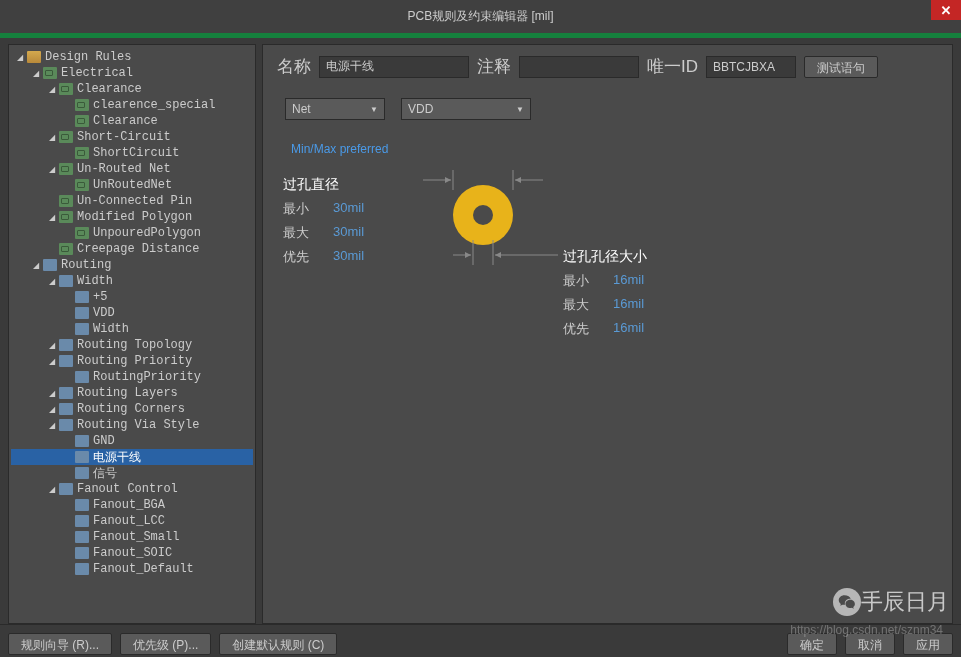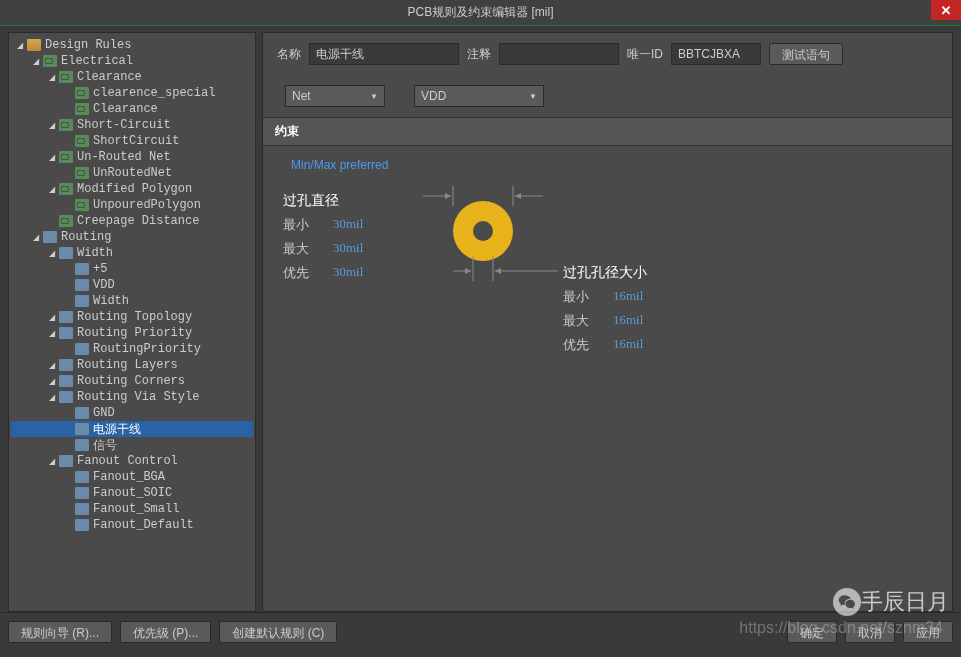--- a/index.html
+++ b/index.html
@@ -1,55 +1,55 @@
 <!DOCTYPE html>
 <html><head>
 <meta charset="utf-8">
 <style>
 * { box-sizing: border-box; margin: 0; padding: 0; }
 body { font-family: "Microsoft YaHei", sans-serif; font-size: 12px; background: #3a3a3a; color: #ccc; width: 961px; height: 657px; overflow: hidden; position: relative; }
-.titlebar { height: 26px; background: #404040; display: flex; align-items: center; position: relative; border-bottom: 1px solid #15803d; }
+.titlebar { height: 38px; background: #404040; display: flex; align-items: center; position: relative; border-bottom: 5px solid #15803d; }
 .titlebar-title { position: absolute; left: 50%; transform: translateX(-50%); color: #ccc; font-size: 12px; }
 .close-btn { position: absolute; right: 0; top: 0; width: 30px; height: 20px; background: #c42625; color: #fff; display: flex; align-items: center; justify-content: center; font-size: 13px; font-weight: bold; cursor: pointer; }
 .main-layout { display: flex; height: 586px; padding: 6px 8px 0 8px; gap: 6px; }
 .tree-panel { width: 248px; background: #4a4a4a; border: 1px solid #2a2a2a; overflow-y: auto; padding: 4px 2px; }
 .content-panel { flex: 1; background: #4a4a4a; border: 1px solid #2a2a2a; overflow: hidden; }
 .tree-item { display: flex; align-items: center; height: 16px; cursor: pointer; white-space: nowrap; padding-right: 4px; }
 .tree-item.selected { background: #2962a5; color: #fff; }
 .expander { width: 10px; height: 10px; display: inline-flex; align-items: center; justify-content: center; font-size: 8px; color: #ccc; margin-right: 2px; }
 .expander.empty { visibility: hidden; }
 .tree-icon { width: 14px; height: 12px; margin-right: 4px; display: inline-block; }
 .icon-folder { background: linear-gradient(#d4a94e, #b8893a); border-radius: 1px; }
 .icon-rule { background: #5a8a5a; border-radius: 1px; position: relative; }
 .icon-rule::after { content: ""; position: absolute; left: 2px; top: 3px; width: 6px; height: 4px; border: 1px solid #3a5a3a; border-radius: 1px; }
 .icon-routing { background: #6a8aaa; border-radius: 1px; }
 .tree-label { font-size: 12px; font-family: Liberation Mono, monospace; }
 .field-row { display: flex; align-items: center; padding: 10px 14px; gap: 8px; }
-.field-label { color: #ccc; font-size: 12px; }
+.field-label { color: #ccc; font-size: 17px; }
 .text-input { background: #3a3a3a; border: 1px solid #2a2a2a; color: #ccc; padding: 3px 6px; height: 22px; font-size: 12px; }
 .btn { background: #5a5a5a; border: 1px solid #2a2a2a; color: #ccc; padding: 3px 12px; height: 22px; cursor: pointer; font-size: 12px; border-radius: 2px; }
 .section-header { background: #555; color: #fff; font-weight: bold; padding: 5px 12px; font-size: 12px; border-top: 1px solid #333; border-bottom: 1px solid #333; }
 .dropdown { background: #5a5a5a; border: 1px solid #2a2a2a; color: #ccc; padding: 3px 6px; height: 22px; display: flex; align-items: center; justify-content: space-between; cursor: pointer; font-size: 12px; }
 .dropdown-arrow { font-size: 8px; }
 .constraint-area { padding: 12px 20px; position: relative; }
 .minmax-link { color: #4a9ae8; font-size: 12px; cursor: pointer; margin-left: 8px; margin-bottom: 4px; display: inline-block; }
-.via-diagram { position: relative; margin-top: 16px; height: 180px; font-family: Liberation Serif, serif; }
+.via-diagram { position: relative; margin-top: 16px; height: 180px; }
 .via-values { position: absolute; left: 0; top: 0; }
 .via-title { color: #fff; font-size: 14px; margin-bottom: 6px; }
 .via-row { display: flex; gap: 20px; margin-bottom: 6px; font-size: 13px; }
 .via-row-label { color: #ccc; width: 30px; }
 .via-row-value { color: #5a9ad5; }
 .via-graphic { position: absolute; left: 140px; top: -6px; }
 .hole-values { position: absolute; left: 280px; top: 72px; }
 .arrow-line { stroke: #888; stroke-width: 1; }
 .arrow-head { fill: #888; }
 .bottom-bar { display: flex; padding: 8px; gap: 8px; align-items: center; border-top: 1px solid #2a2a2a; }
 .bottom-bar .spacer { flex: 1; }
 .watermark { position: absolute; right: 12px; bottom: 40px; color: rgba(255,255,255,0.7); font-size: 22px; display: flex; align-items: center; pointer-events: none; }
-.watermark-url { position: absolute; right: 18px; bottom: 20px; color: rgba(200,200,200,0.4); font-size: 16px; pointer-events: none; }
+.watermark-url { position: absolute; right: 18px; bottom: 20px; color: rgba(200,200,200,0.4); font-size: 12px; pointer-events: none; }
 .wechat-icon { width: 28px; height: 28px; border-radius: 50%; background: rgba(255,255,255,0.6); display: flex; align-items: center; justify-content: center; }
 </style>
 </head>
 <body>
 
 <div class="titlebar">
   <span class="titlebar-title">PCB规则及约束编辑器 [mil]</span>
   <div class="close-btn">✕</div>
 </div>
 
@@ -94,20 +94,25 @@
         <span class="expander">◢</span>
         <span class="tree-icon icon-rule"></span>
         <span class="tree-label">Un-Routed Net</span>
       </div>
     <div class="tree-item" style="padding-left:52px">
         <span class="expander empty"></span>
         <span class="tree-icon icon-rule"></span>
         <span class="tree-label">UnRoutedNet</span>
       </div>
     <div class="tree-item" style="padding-left:36px">
+        <span class="expander empty"></span>
+        <span class="tree-icon icon-rule"></span>
+        <span class="tree-label">Un-Connected Pin</span>
+      </div>
+    <div class="tree-item" style="padding-left:36px">
         <span class="expander">◢</span>
         <span class="tree-icon icon-rule"></span>
         <span class="tree-label">Modified Polygon</span>
       </div>
     <div class="tree-item" style="padding-left:52px">
         <span class="expander empty"></span>
         <span class="tree-icon icon-rule"></span>
         <span class="tree-label">UnpouredPolygon</span>
       </div>
     <div class="tree-item" style="padding-left:36px">
@@ -191,57 +196,61 @@
         <span class="tree-label">Fanout Control</span>
       </div>
     <div class="tree-item" style="padding-left:52px">
         <span class="expander empty"></span>
         <span class="tree-icon icon-routing"></span>
         <span class="tree-label">Fanout_BGA</span>
       </div>
     <div class="tree-item" style="padding-left:52px">
         <span class="expander empty"></span>
         <span class="tree-icon icon-routing"></span>
+        <span class="tree-label">Fanout_LCC</span>
+      </div>
+    <div class="tree-item" style="padding-left:52px">
+        <span class="expander empty"></span>
+        <span class="tree-icon icon-routing"></span>
+        <span class="tree-label">Fanout_Small</span>
+      </div>
+    <div class="tree-item" style="padding-left:52px">
+        <span class="expander empty"></span>
+        <span class="tree-icon icon-routing"></span>
         <span class="tree-label">Fanout_SOIC</span>
-      </div>
-    <div class="tree-item" style="padding-left:52px">
-        <span class="expander empty"></span>
-        <span class="tree-icon icon-routing"></span>
-        <span class="tree-label">Fanout_Small</span>
       </div>
     <div class="tree-item" style="padding-left:52px">
         <span class="expander empty"></span>
         <span class="tree-icon icon-routing"></span>
         <span class="tree-label">Fanout_Default</span>
       </div>
   </div>
 
   <div class="content-panel">
     <div class="field-row">
       <span class="field-label">名称</span>
       <input class="text-input" style="width: 150px;" value="电源干线">
       <span class="field-label">注释</span>
       <input class="text-input" style="width: 120px;" value="">
       <span class="field-label">唯一ID</span>
       <input class="text-input" style="width: 90px;" value="BBTCJBXA">
       <button class="btn">测试语句</button>
     </div>
 
-    <div class="field-row" style="gap:29px;padding-left:22px">
+    <div class="field-row" style="gap:16px;padding-left:22px">
       <div class="dropdown" style="width:100px">
           <span>Net</span>
           <span class="dropdown-arrow">▼</span>
         </div>
       <div class="dropdown" style="width:130px">
           <span>VDD</span>
           <span class="dropdown-arrow">▼</span>
         </div>
     </div>
 
-    <div class="section-header">约束</div>
     <div class="constraint-area">
       <span class="minmax-link">Min/Max preferred</span>
 
       <div class="via-diagram">
         <div class="via-values">
           <div class="via-title">过孔直径</div>
           <div class="via-row">
               <span class="via-row-label">最小</span>
               <span class="via-row-value">30mil</span>
             </div>

